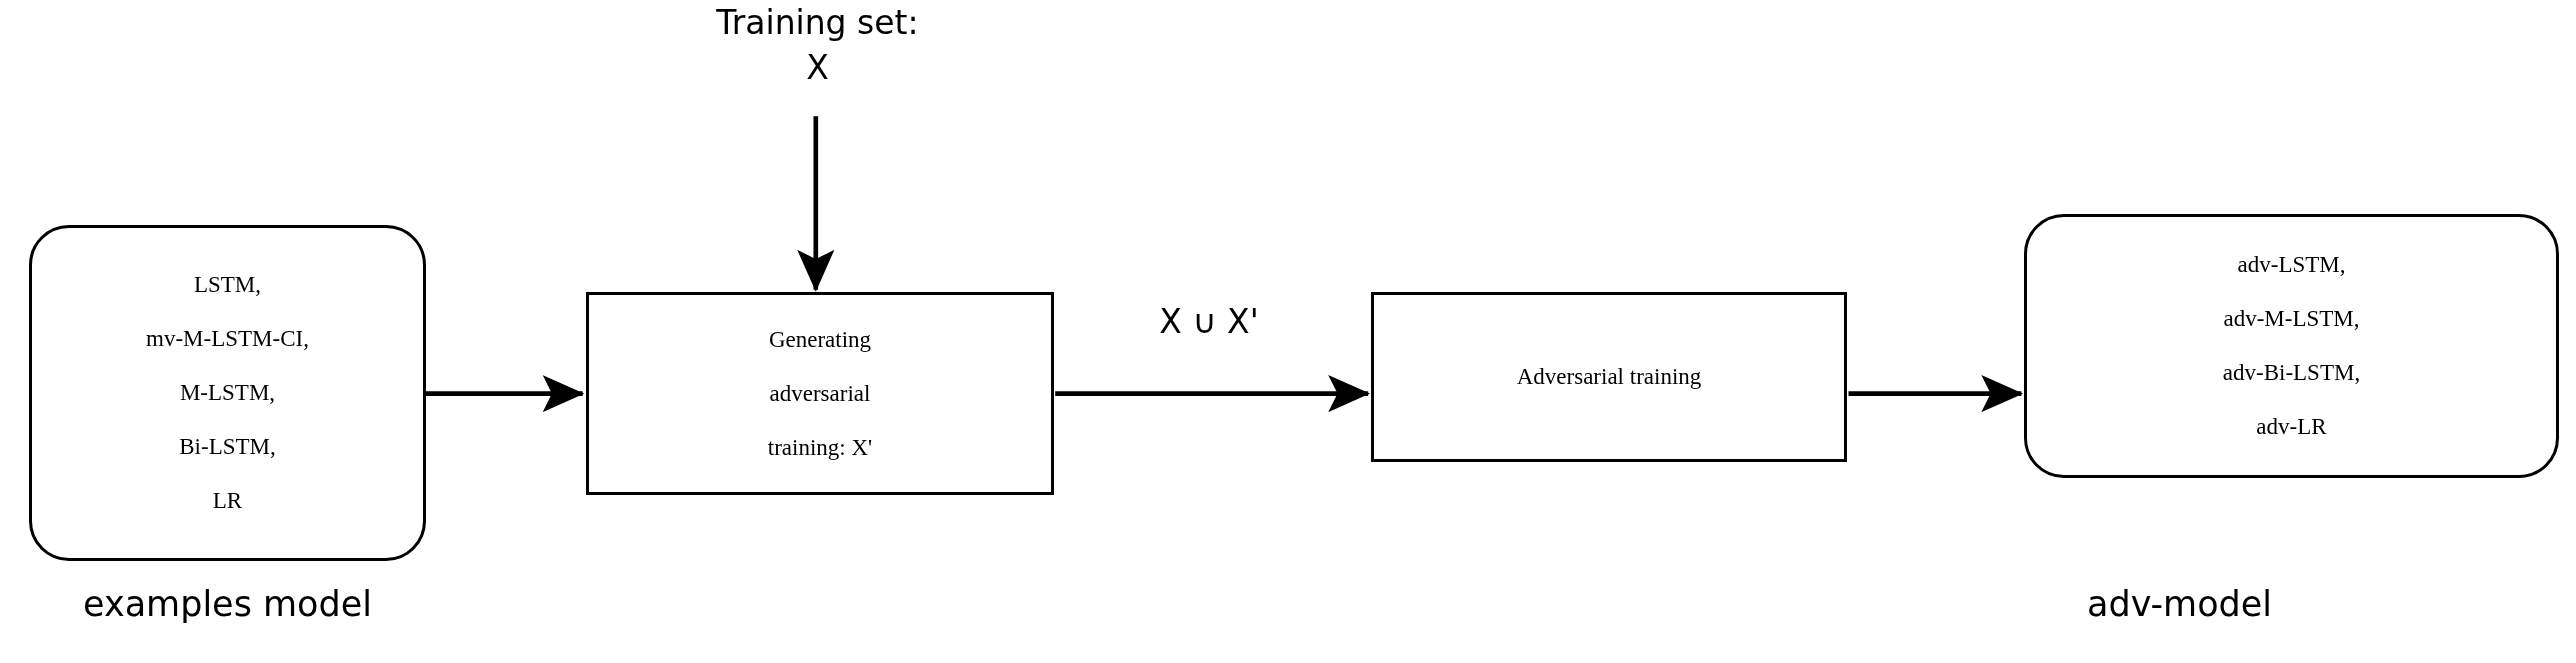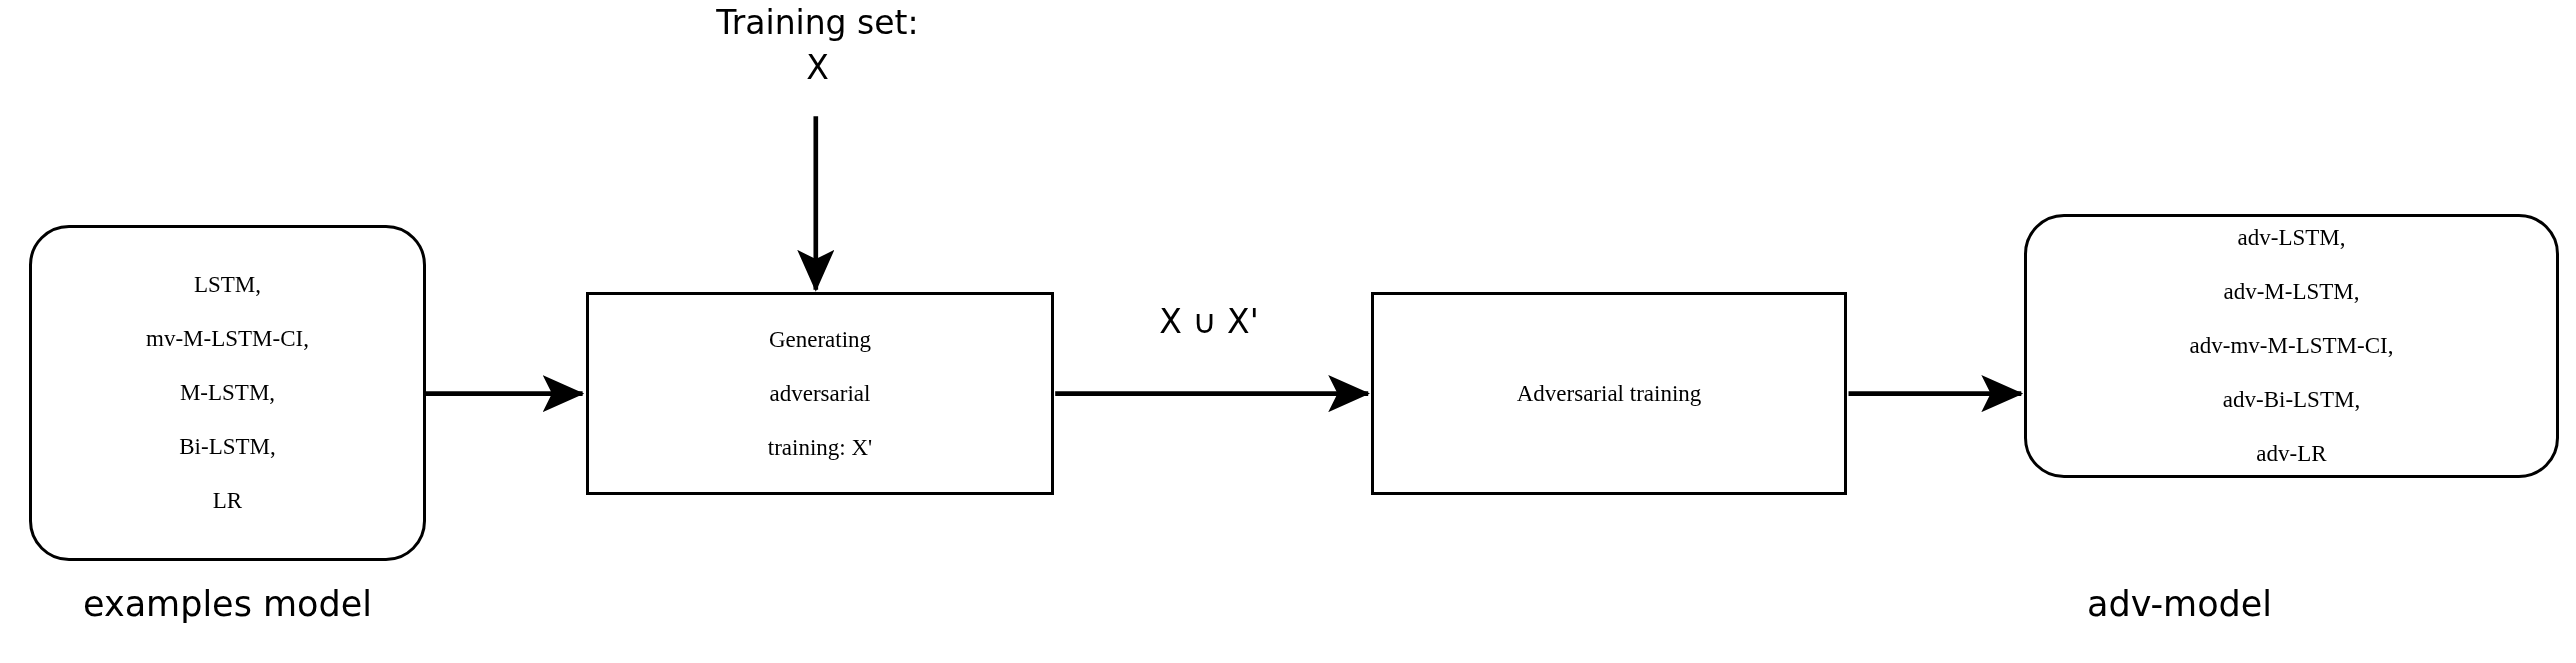--- a/index.html
+++ b/index.html
@@ -54,21 +54,21 @@
     left: 0;
     top: 0;
     width: 2576px;
     height: 664px;
     pointer-events: none;
   }
 
   
   #node-trained-model { left: 29px;   top: 225px; width: 397px; height: 336px; }
   #node-generating    { left: 586px;  top: 292px; width: 468px; height: 203px; }
-  #node-adv-training  { left: 1371px; top: 292px; width: 476px; height: 203px; justify-content: center; }
+  #node-adv-training  { left: 1371px; top: 292px; width: 476px; height: 170px; justify-content: center; }
   #node-adv-model     { left: 2024px; top: 214px; width: 535px; height: 264px; }
 
   #caption-trained-model { left: 29px;   top: 583px; width: 397px; }
   #caption-adv-model     { left: 1912px; top: 583px; width: 535px; }
 
   #label-training-set { left: 651px;  top: 0px;   width: 333px; }
   #label-union        { left: 1085px; top: 299px; width: 248px; }
 </style>
 </head>
 <body>
@@ -114,21 +114,20 @@
     <div class="node-line">training: X'</div>
   </div>
 
   <div class="node" id="node-adv-training">
     <div class="node-line">Adversarial training</div>
   </div>
 
   <div class="node rounded" id="node-adv-model">
     <div class="node-line">adv-LSTM,</div>
     <div class="node-line">adv-M-LSTM,</div>
-    <div class="node-line">adv-mv-M-LSTM-CI,</div>
     <div class="node-line">adv-Bi-LSTM,</div>
     <div class="node-line">adv-LR</div>
   </div>
   <div class="caption" id="caption-adv-model">adv-model</div>
 
   <div class="free-label" id="label-training-set">
     <div>Training set:</div>
     <div>X</div>
   </div>
 

